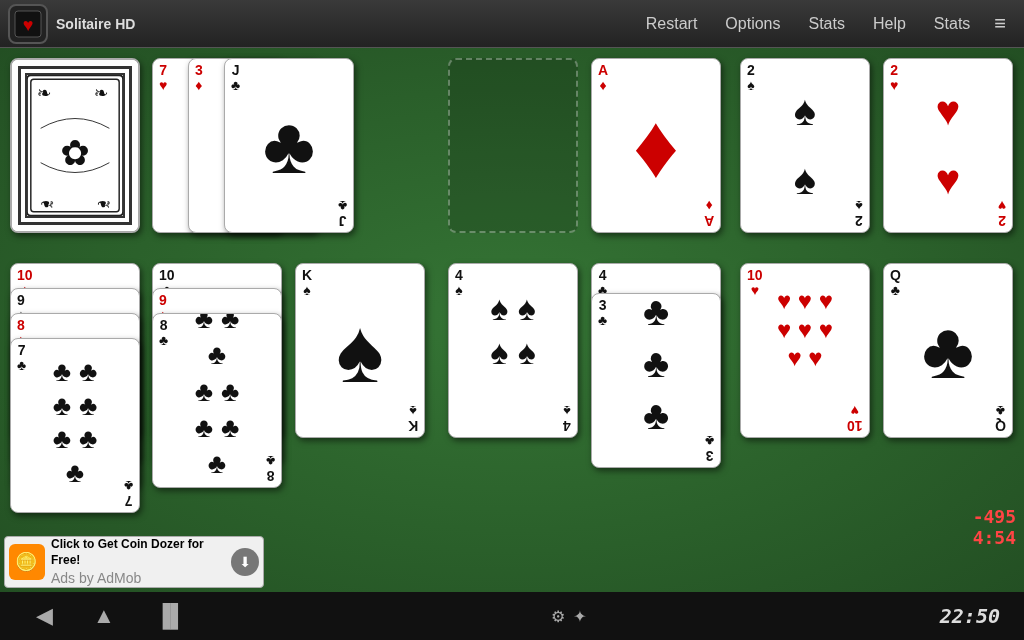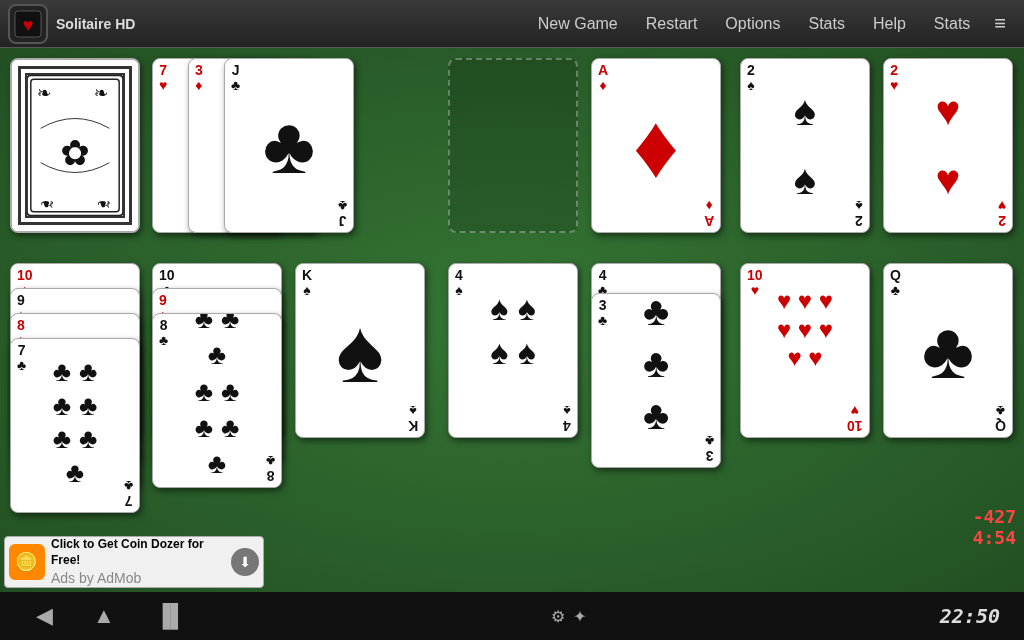--- a/index.html
+++ b/index.html
@@ -239,21 +239,20 @@
 
 <div id="topbar">
   <div id="app-icon">
     <svg viewBox="0 0 28 28" xmlns="http://www.w3.org/2000/svg">
       <rect x="1" y="1" width="26" height="26" rx="3" fill="#111" stroke="#555" stroke-width="1"></rect>
       <text x="14" y="21" text-anchor="middle" font-size="18" fill="#cc0000">♥</text>
     </svg>
   </div>
   <span id="app-title">Solitaire HD</span>
 
-  <div class="nav-item">New Game</div>
   <div class="nav-item">Restart</div>
   <div class="nav-item">Options</div>
   <div class="nav-item">Stats</div>
   <div class="nav-item">Help</div>
   <div class="nav-item">Stats</div>
   <div id="menu-icon">≡</div>
 </div>
 
 <div id="game-area">
 
@@ -413,21 +412,21 @@
 
   <div class="card" style="left:883px; top:215px; z-index:1;">
     <div class="card-corner-tl black">Q<br>♣</div>
     <div class="card-corner-br black">Q<br>♣</div>
     <div style="position:absolute; top:50%; left:50%; transform:translate(-50%,-50%); font-size:80px; color:#111; line-height:1;">
       ♣
     </div>
   </div>
 
   <div id="score-display">
-    <div id="score-value">-427</div>
+    <div id="score-value">-495</div>
     <div id="timer-value">4:54</div>
   </div>
 
   <div id="ad-banner">
     <div id="ad-icon">🪙</div>
     <div id="ad-text">
       <div style="font-weight:bold; font-size:12px;">Click to Get Coin Dozer for Free!</div>
       <div style="color:#888; font-size:14px;">Ads by AdMob</div>
     </div>
     <div id="ad-download">⬇</div>

